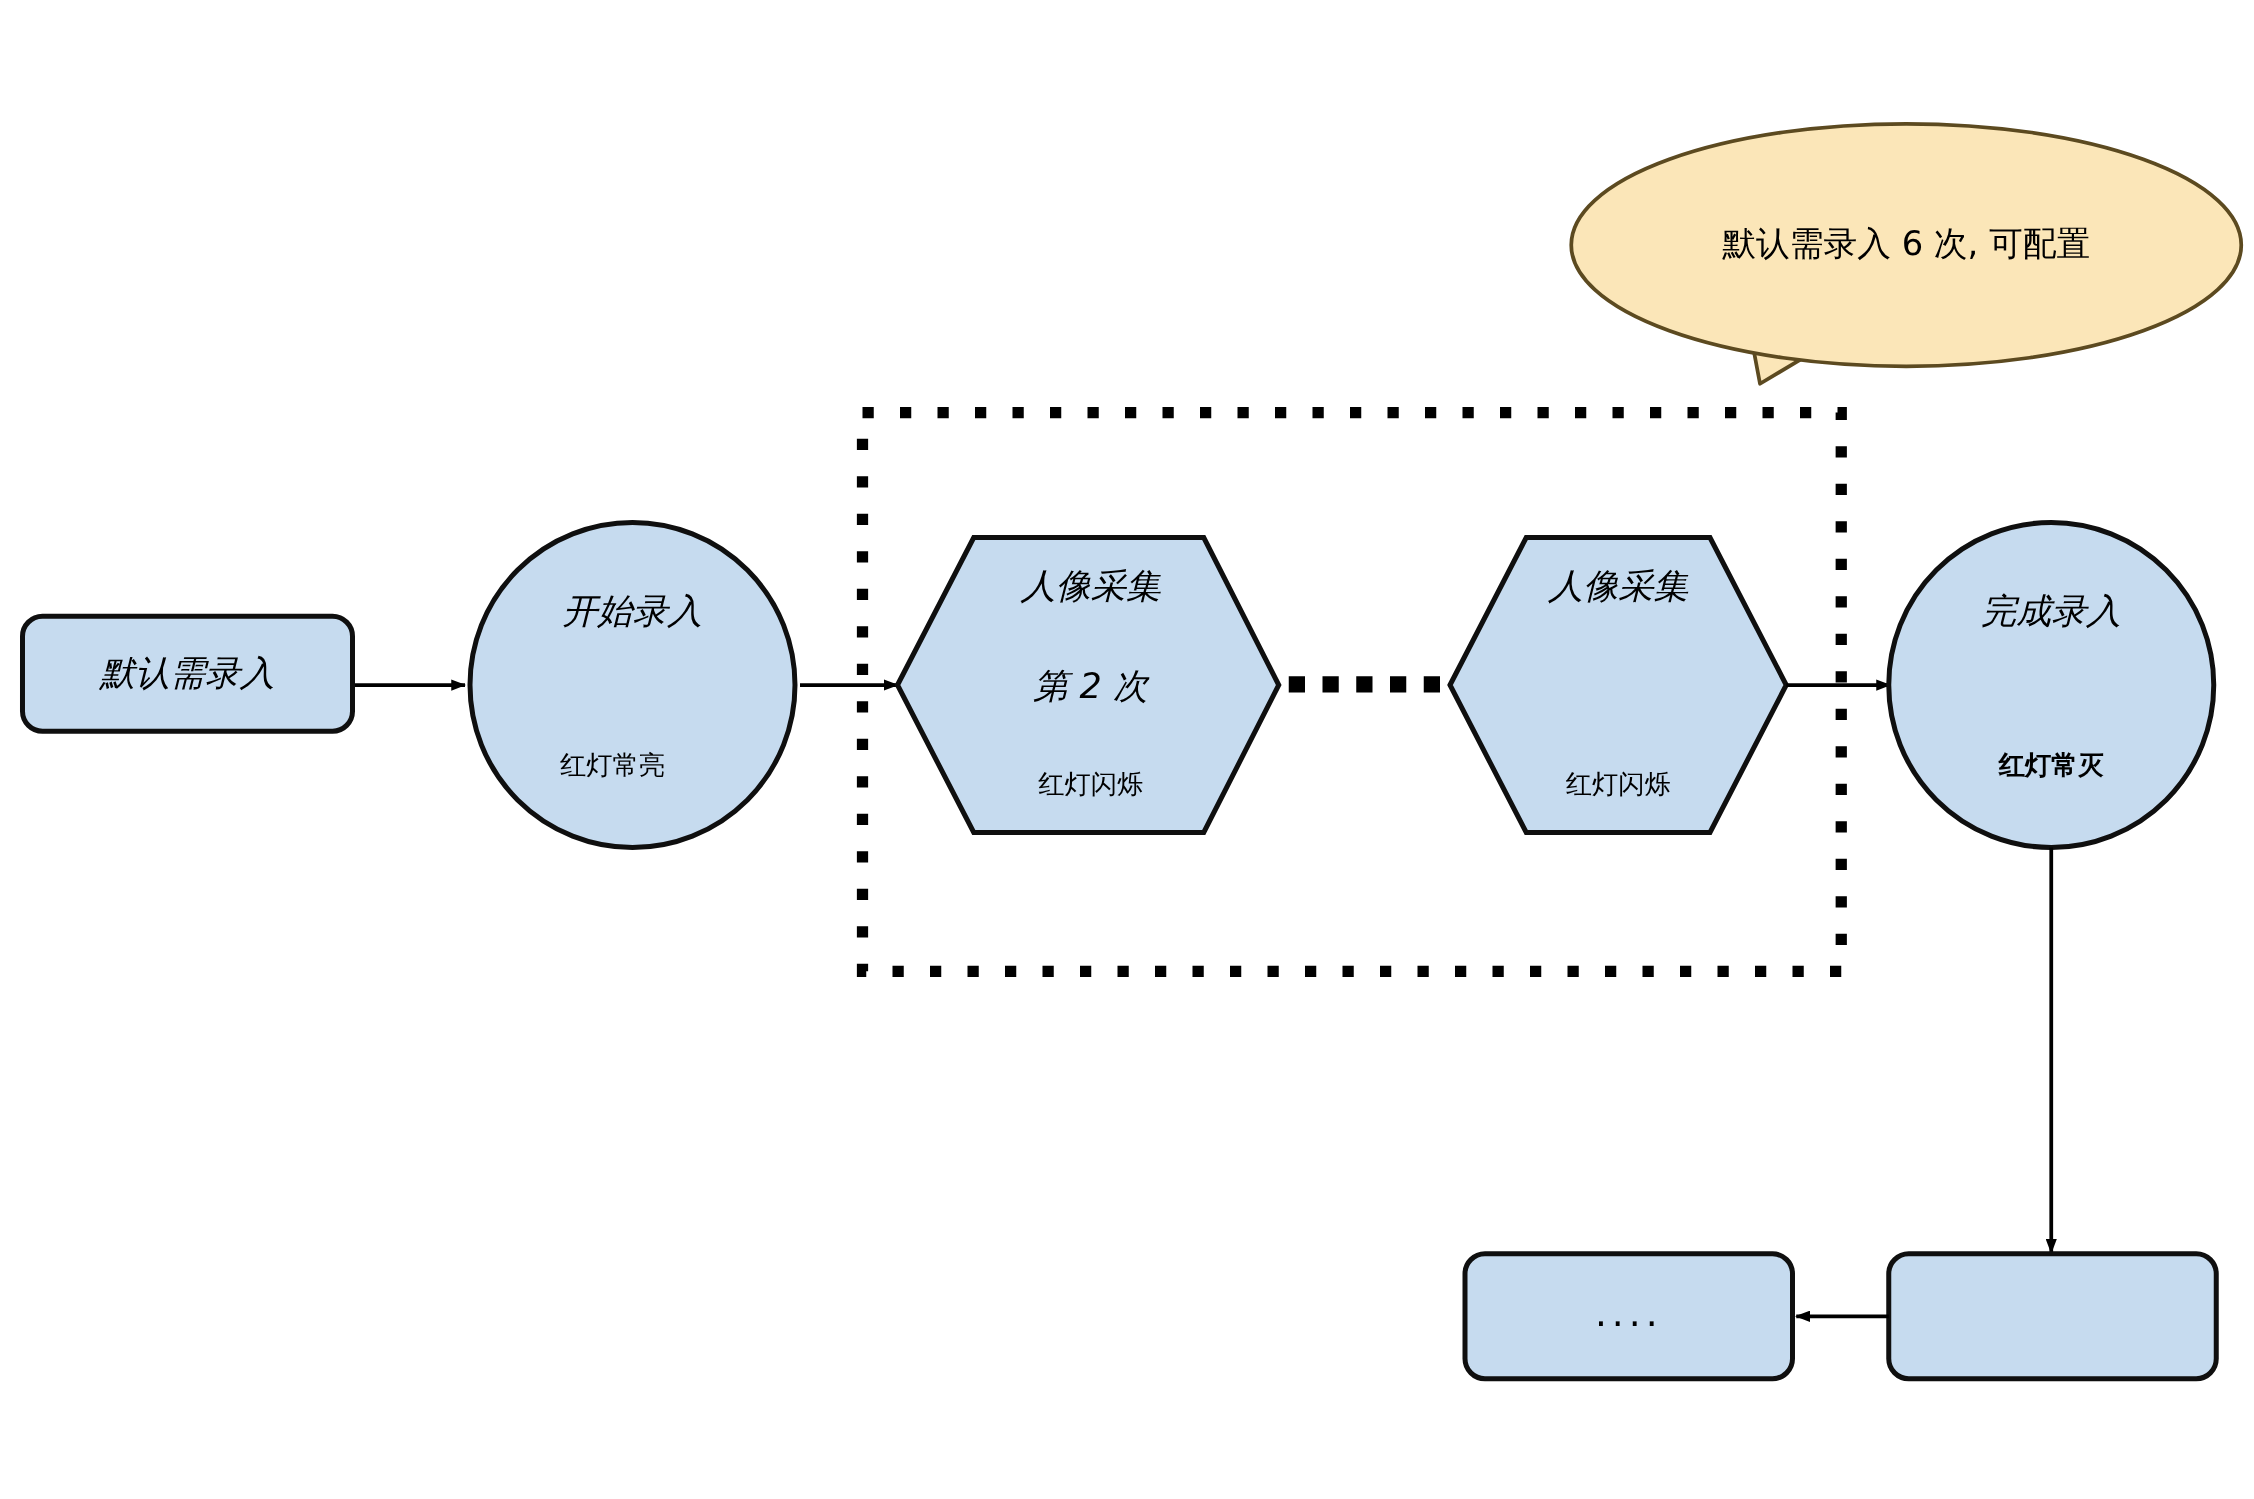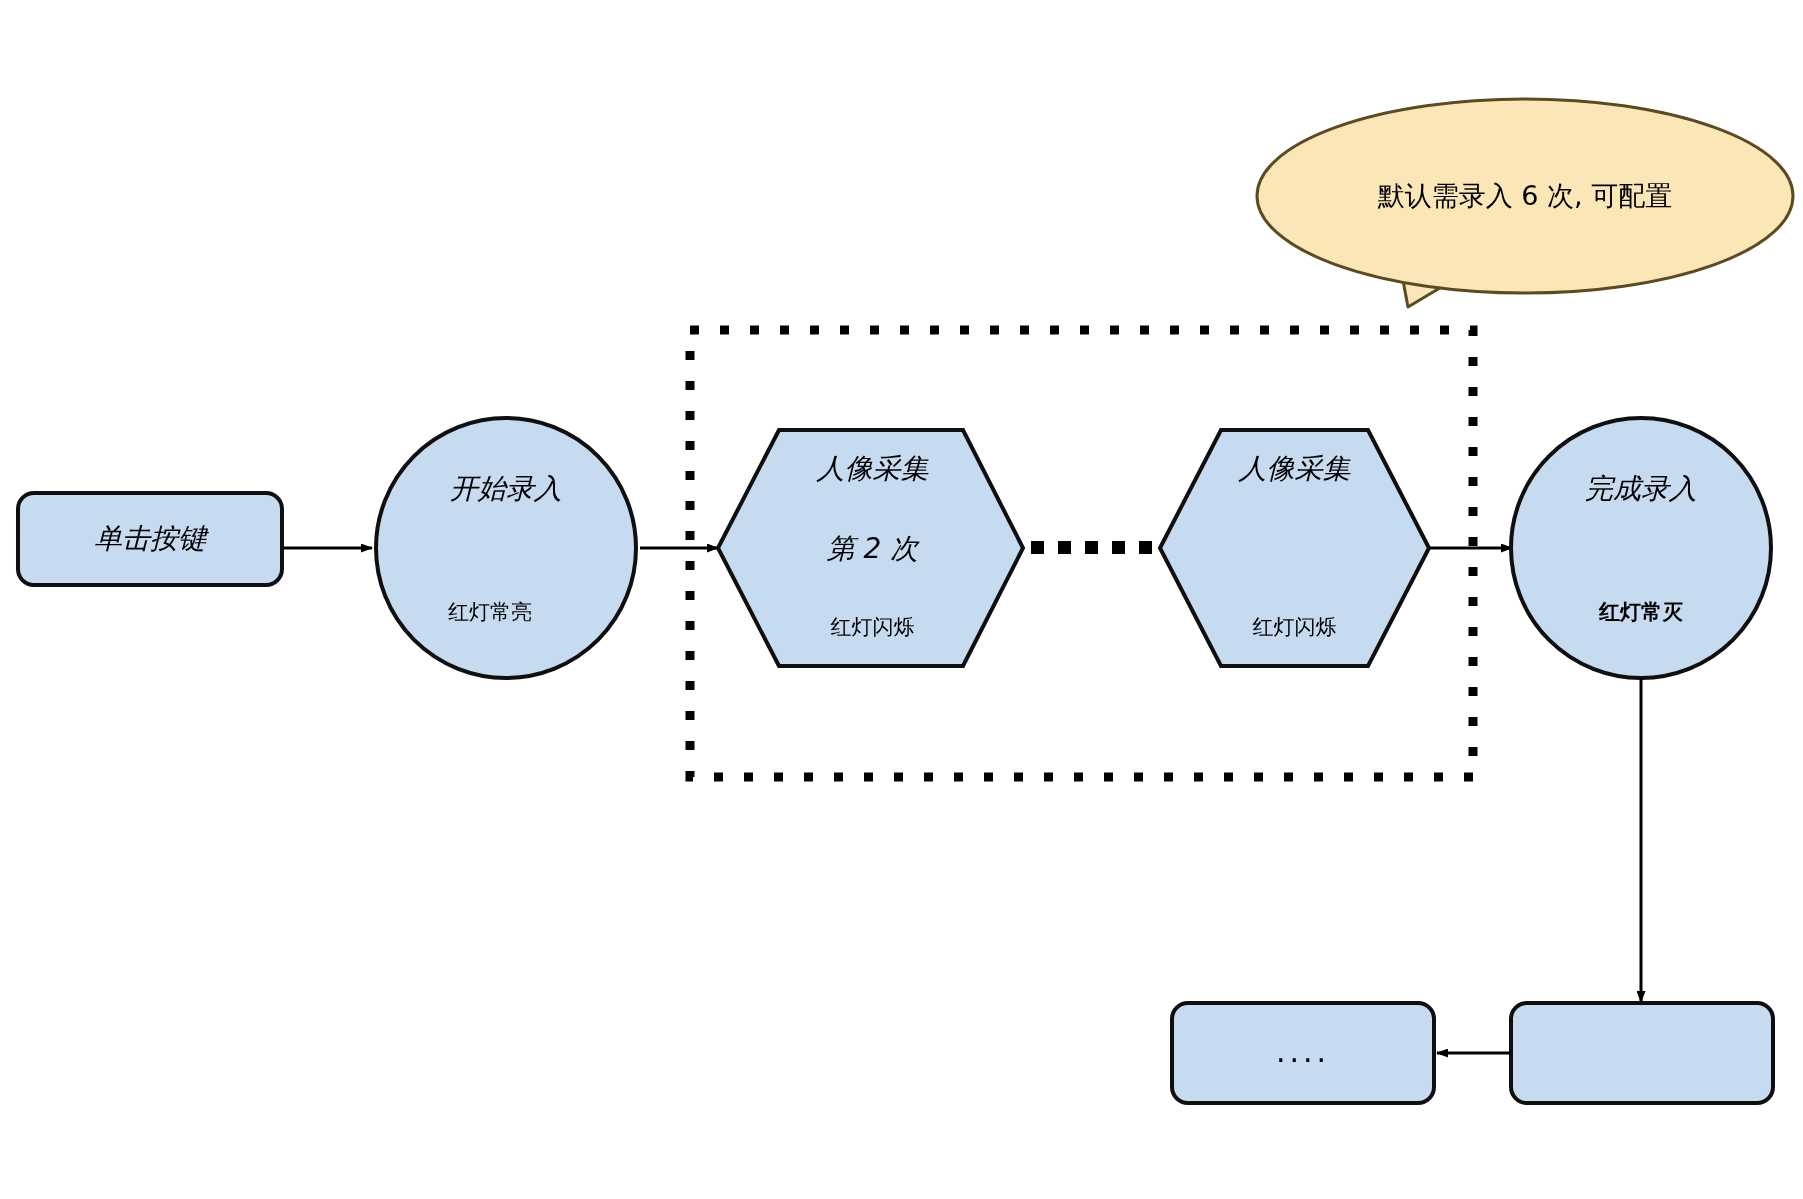--- a/index.html
+++ b/index.html
@@ -98,21 +98,21 @@
   <line x1="1511" y1="1053" x2="1437" y2="1053" stroke="#000000" stroke-width="3" marker-end="url(#arrowhead)"></line>
 
   <rect x="1172" y="1003" width="262" height="100" rx="16" ry="16" fill="#c6dbef" stroke="#0f0f0f" stroke-width="4"></rect>
 
   <path d="M1395,238 L1408,307 L1480,264 Z" fill="#fbe6b8" stroke="#5c4a20" stroke-width="3" stroke-linejoin="round"></path>
   <ellipse cx="1525" cy="196" rx="268" ry="97" fill="#fbe6b8" stroke="#5c4a20" stroke-width="3"></ellipse>
 </svg>
 
 <div class="layer">
 
-  <div class="node-label title-main" style="left:18px; top:523px; width:264px;">单击按键</div>
+  <div class="node-label title-main" style="left:18px; top:523px; width:264px;">默认需录入</div>
 
   <div class="node-label title-main" style="left:376px; top:473px; width:260px;">开始录入</div>
   <div class="node-label title-sub" style="left:360px; top:600px; width:260px;">红灯常亮</div>
 
   <div class="node-label title-main" style="left:750px; top:453px; width:245px;">人像采集</div>
   <div class="node-label title-main" style="left:750px; top:533px; width:245px;">第 2 次</div>
   <div class="node-label title-sub" style="left:750px; top:615px; width:245px;">红灯闪烁</div>
 
   <div class="node-label title-main" style="left:1172px; top:453px; width:245px;">人像采集</div>
   <div class="node-label title-sub" style="left:1172px; top:615px; width:245px;">红灯闪烁</div>

